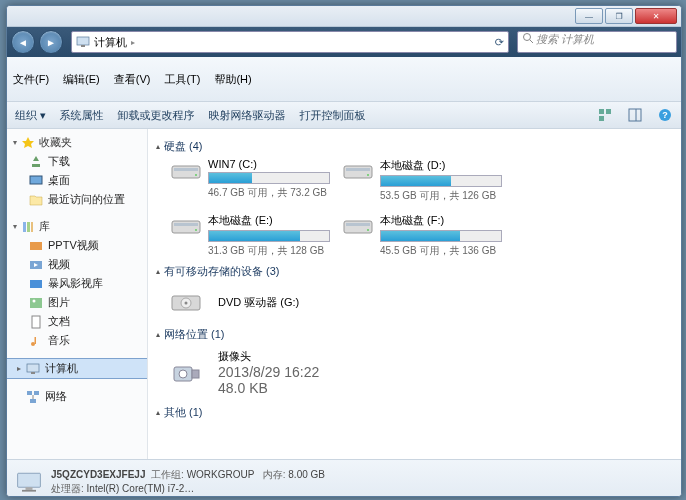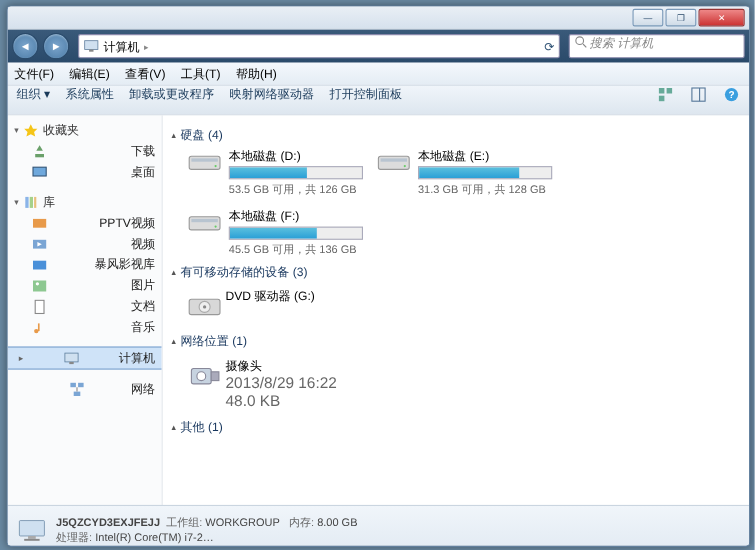--- a/index.html
+++ b/index.html
@@ -7,44 +7,44 @@
   .titlebar { height:20px; background:linear-gradient(#e9eff5,#d6e1ed); display:flex; align-items:center; justify-content:flex-end; padding:0 4px; border-bottom:1px solid #b8c8d8; }
   .tbtn { width:26px; height:14px; margin-left:2px; border:1px solid #7a99b8; border-radius:2px; background:linear-gradient(#f4f8fc,#d0dce8); display:flex; align-items:center; justify-content:center; font-size:8px; color:#2a4a6a; }
   .tbtn.close { background:linear-gradient(#e88,#c33); border-color:#933; color:#fff; width:40px; }
   .navbar { height:30px; background:linear-gradient(#3a5a7a,#2a4a6a); display:flex; align-items:center; padding:0 4px; gap:4px; }
   .navbtn { width:22px; height:22px; border-radius:50%; background:radial-gradient(#7ba5cc,#4a7aa5); border:1px solid #2a4a6a; box-shadow:inset 0 1px 2px rgba(255,255,255,.4); display:flex; align-items:center; justify-content:center; color:#fff; font-size:10px; }
   .addrbox { flex:1; height:20px; background:#fff; border:1px solid #88a; border-radius:2px; display:flex; align-items:center; padding:0 4px; gap:4px; margin:0 4px; }
   .addrbox .crumb { font-size:11px; }
   .addrbox .sep { color:#888; font-size:8px; }
   .searchbox { width:150px; height:20px; background:#fff; border:1px solid #88a; border-radius:2px; display:flex; padding:0 4px; color:#888; font-style:italic; }
   .searchbox svg { margin-right:2px; }
-  .menubar { height:20px; background:linear-gradient(#f4f8fc,#e4ecf4); display:flex; align-items:center; padding:0 6px; gap:14px; font-size:11px; border-bottom:1px solid #cad5e0; }
-  .toolbar { height:26px; background:linear-gradient(#f0f5fa,#dde6ef); display:flex; align-items:flex-start; padding:0 8px; gap:14px; font-size:11px; color:#1a3a5a; border-bottom:1px solid #cad5e0; }
+  .menubar { height:20px; background:linear-gradient(#f4f8fc,#e4ecf4); display:flex; align-items:center; padding:12px 6px; gap:14px; font-size:11px; border-bottom:1px solid #cad5e0; }
+  .toolbar { height:26px; background:linear-gradient(#f0f5fa,#dde6ef); display:flex; align-items:center; padding:0 8px; gap:14px; font-size:11px; color:#1a3a5a; border-bottom:1px solid #cad5e0; }
   .toolbar .spacer { flex:1; }
   .toolbar .ticon { width:16px; height:16px; display:flex; align-items:center; justify-content:center; color:#3a6a9a; }
   .body { flex:1; display:flex; min-height:0; }
   .sidebar { width:140px; background:#fafbfc; border-right:1px solid #e0e5ea; overflow:auto; padding:4px 0; }
   .sb-group { margin-bottom:8px; }
   .sb-head { display:flex; align-items:center; gap:4px; padding:2px 6px; font-size:11px; color:#333; }
   .sb-head .tri { font-size:8px; color:#666; }
-  .sb-item { display:flex; align-items:center; gap:5px; padding:2px 6px 2px 22px; font-size:11px; color:#222;justify-content:space-between; }
+  .sb-item { display:flex; align-items:center; gap:5px; padding:2px 6px 2px 22px; font-size:11px; color:#222; }
   .sb-item.sel { background:#cfe3f8; border:1px solid #7da2ce; border-left:none; border-right:none; }
   .sb-item .ic, .sb-head .ic { width:14px; height:14px; flex-shrink:0; }
   .content { flex:1; overflow:auto; padding:4px 8px; background:#fff; }
   .section-head { display:flex; align-items:center; gap:4px; color:#17365d; font-size:11px; margin:6px 0 4px; }
   .section-head .tri { font-size:8px; color:#555; }
   .drives { display:flex; flex-wrap:wrap; gap:10px 12px; margin-left:14px; }
   .drive { width:160px; display:flex; gap:6px; }
   .drv-ic { width:32px; height:24px; flex-shrink:0; }
   .drv-info { flex:1; }
   .drv-name { font-size:11px; color:#000; margin-bottom:2px; }
   .drv-bar { height:10px; border:1px solid #aab; background:#eee; position:relative; overflow:hidden; }
   .drv-fill { height:100%; background:linear-gradient(#5bc0de,#2a9fd6); }
   .drv-free { font-size:10px; color:#666; margin-top:2px; }
-  .item-row { display:flex; gap:3px; margin-left:14px; padding:3px 0; }
+  .item-row { display:flex; gap:16px; margin-left:14px; padding:3px 0; align-items:center; }
   .item-row .big-ic { width:32px; height:32px; flex-shrink:0; }
   .item-row .lines .l1 { font-size:11px; }
   .item-row .lines .l2 { font-size:14px; color:#666; }
   .statusbar { height:36px; background:linear-gradient(#f0f5fa,#e4ecf4); border-top:1px solid #cad5e0; display:flex; align-items:flex-end; padding:0 8px; gap:8px; font-size:10px; color:#444; }
   .statusbar .pc-ic { width:28px; height:28px; }
   .st-line .k { color:#666; }
   svg { display:block; }
   .star { fill:#f5c518; }
   .folder { fill:#fce9a6; stroke:#c9a84b; stroke-width:.5; }
   .computer-fill { fill:#cfe0f0; stroke:#5a7a9a; stroke-width:.7; }
@@ -135,20 +135,26 @@
               <polygon points="7,1 10,6 4,6" fill="#6aa06a"></polygon>
             </svg>
             <span>下载</span>
           </div>
         <div class="sb-item">
             <svg class="ic" viewBox="0 0 14 14">
               <rect x="1" y="2" width="12" height="8" fill="#6fa8dc" stroke="#357"></rect>
             </svg>
             <span>桌面</span>
           </div>
+        <div class="sb-item">
+            <svg class="ic" viewBox="0 0 14 14">
+              <path class="folder" d="M1 3h5l1 1h6v8H1z"></path>
+            </svg>
+            <span>最近访问的位置</span>
+          </div>
       </div>
       <div class="sb-group">
         <div class="sb-head">
           <span class="tri">▾</span>
           <svg class="ic" viewBox="0 0 14 14">
               <rect x="2" y="2" width="3" height="10" fill="#8ab4e8"></rect>
               <rect x="6" y="2" width="3" height="10" fill="#a6d18a"></rect>
               <rect x="10" y="2" width="2" height="10" fill="#e8c07d"></rect>
             </svg>
           <span>库</span>
@@ -217,20 +223,34 @@
       </div>
     </div>
 
     <div class="content">
 
       <div class="section-head">
           <span class="tri">▴</span>
           <span>硬盘 (4)</span>
         </div>
       <div class="drives" id="drives-container">
+          <div class="drive">
+            <svg class="drv-ic" viewBox="0 0 32 24">
+              <rect x="2" y="8" width="28" height="12" rx="2" fill="#dcdcdc" stroke="#999"></rect>
+              <rect x="4" y="10" width="24" height="3" fill="#b8c4d0"></rect>
+              <circle cx="26" cy="17" r="1" fill="#6c6"></circle>
+            </svg>
+            <div class="drv-info">
+              <div class="drv-name">WIN7 (C:)</div>
+              <div class="drv-bar">
+                <div class="drv-fill" style="width:36%"></div>
+              </div>
+              <div class="drv-free">46.7 GB 可用，共 73.2 GB</div>
+            </div>
+          </div>
           <div class="drive">
             <svg class="drv-ic" viewBox="0 0 32 24">
               <rect x="2" y="8" width="28" height="12" rx="2" fill="#dcdcdc" stroke="#999"></rect>
               <rect x="4" y="10" width="24" height="3" fill="#b8c4d0"></rect>
               <circle cx="26" cy="17" r="1" fill="#6c6"></circle>
             </svg>
             <div class="drv-info">
               <div class="drv-name">本地磁盘 (D:)</div>
               <div class="drv-bar">
                 <div class="drv-fill" style="width:58%"></div>

